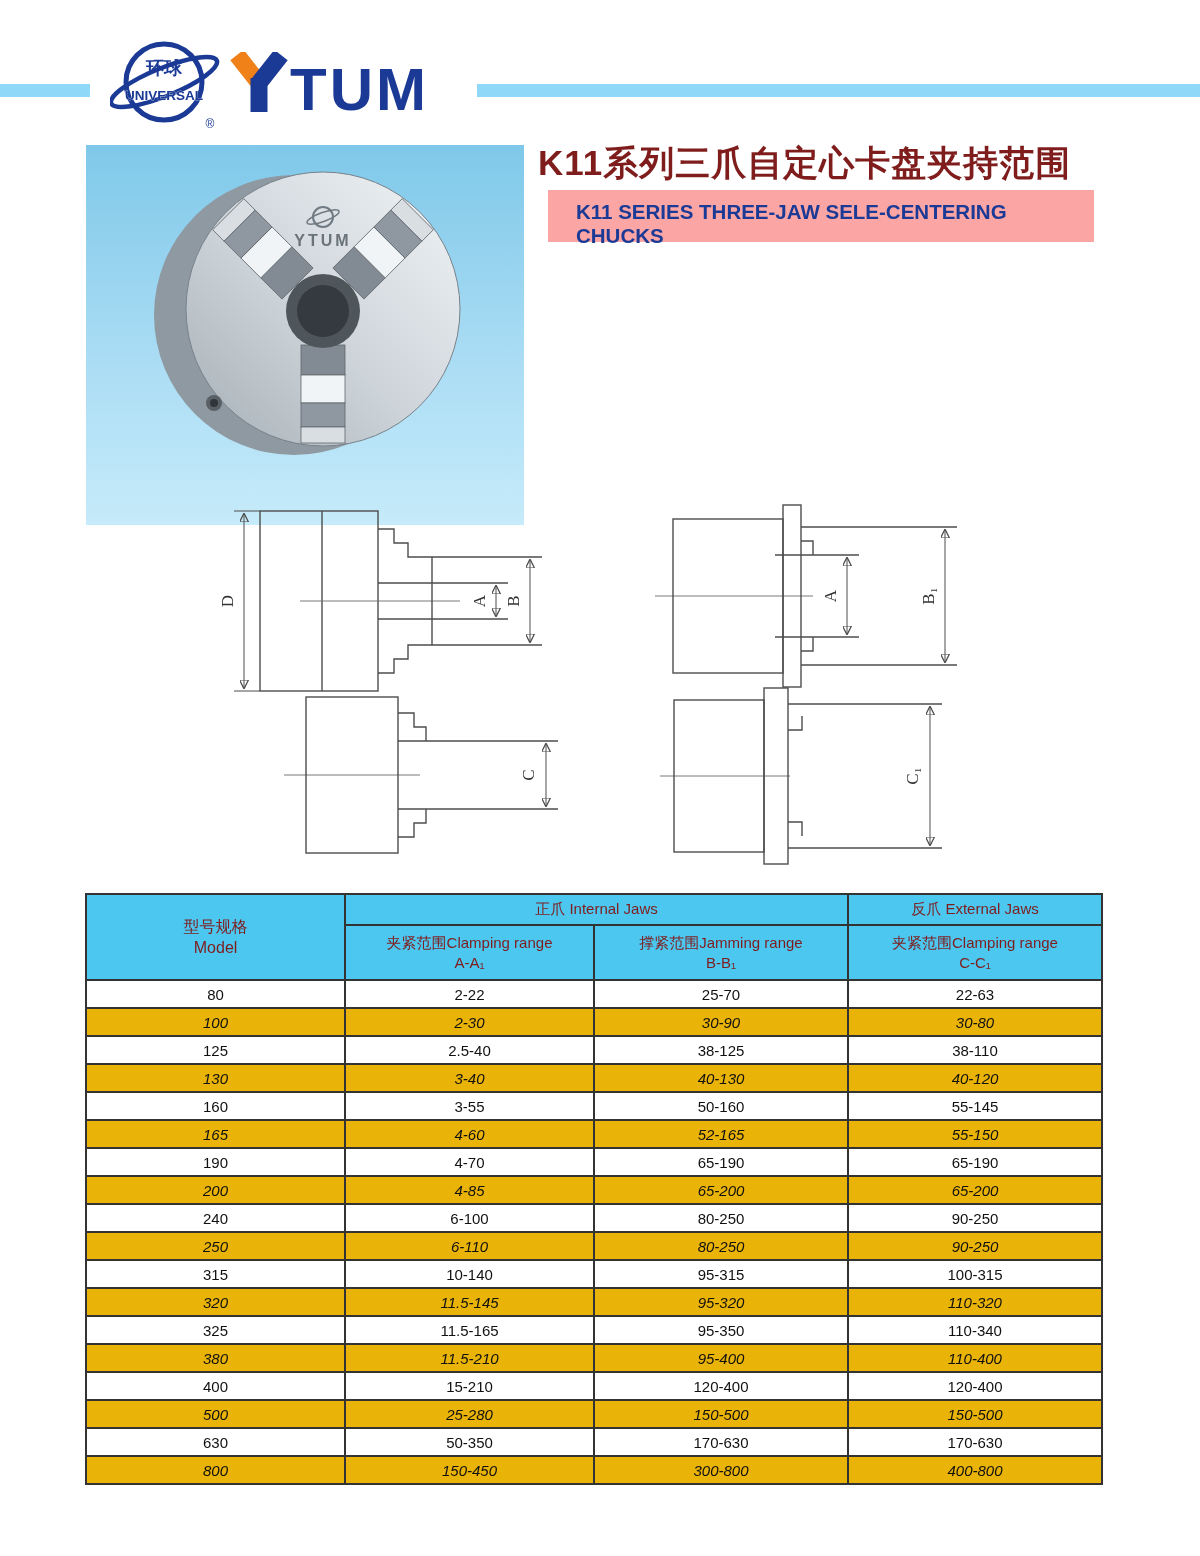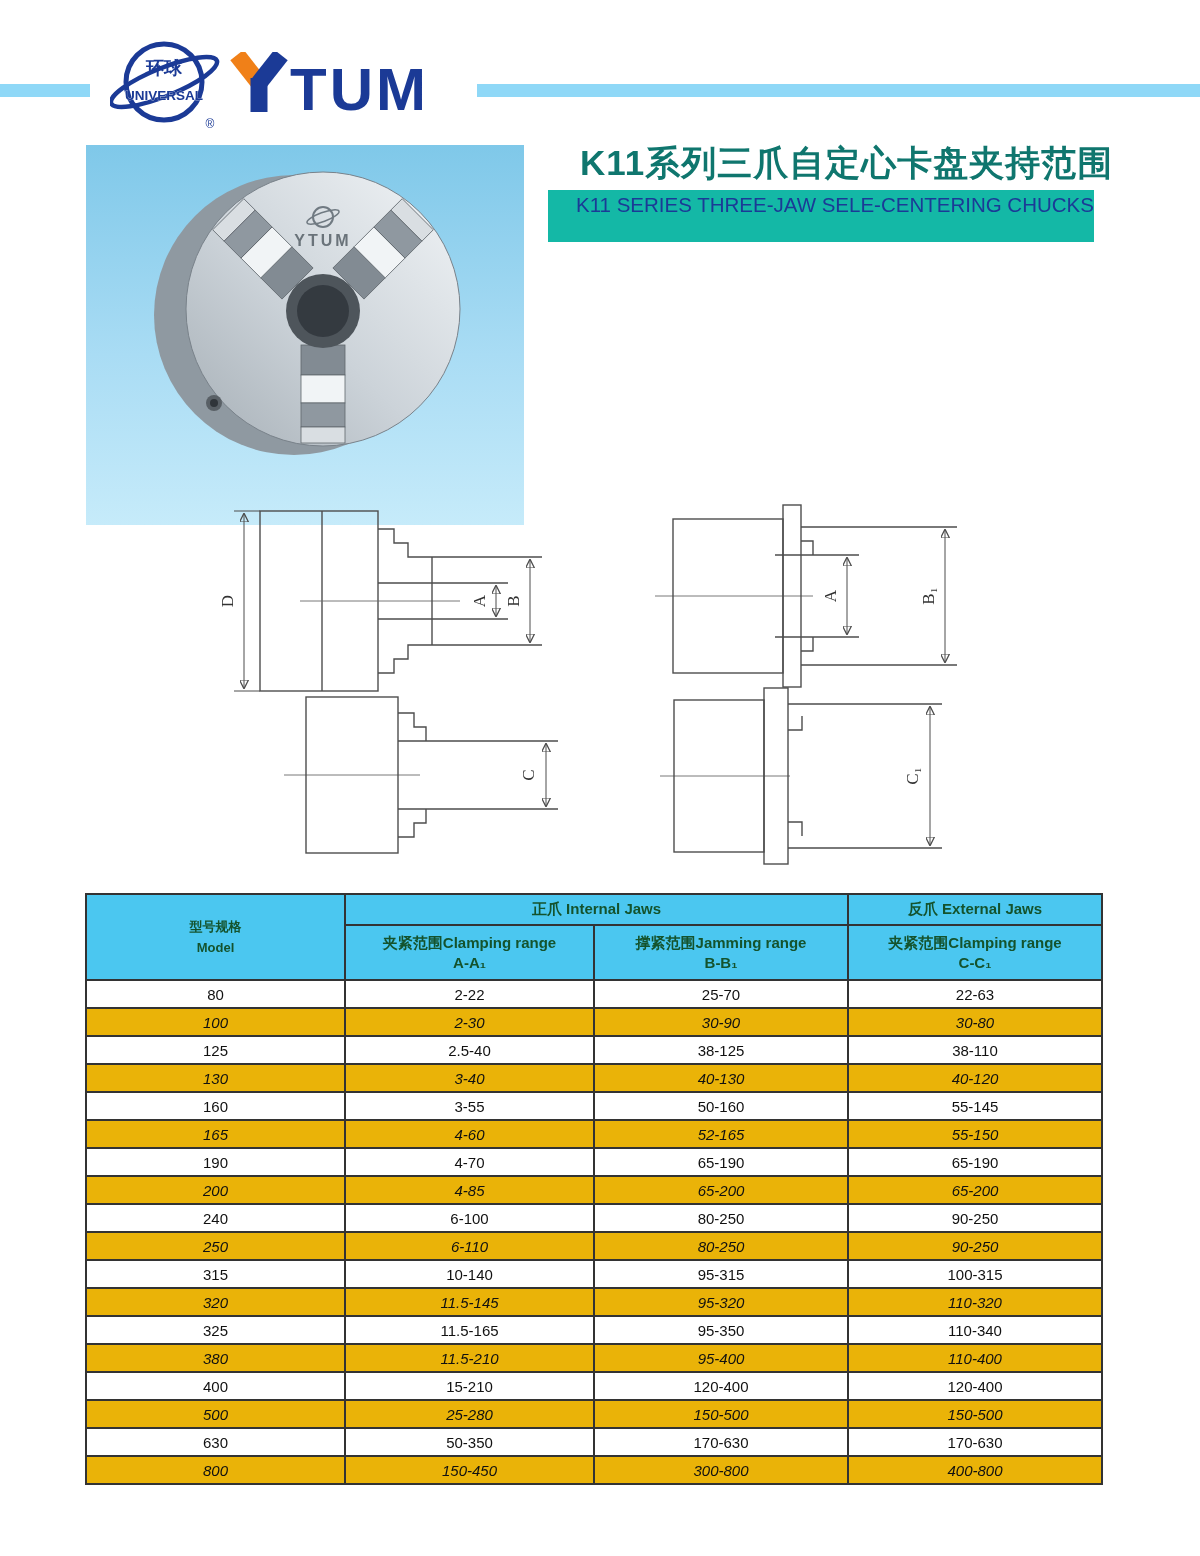--- a/index.html
+++ b/index.html
@@ -11,46 +11,46 @@
   .bar.left{left:0;top:84px;width:90px;}
   .bar.right{left:477px;top:84px;width:723px;}
   .globe{position:absolute;left:110px;top:34px;width:110px;height:104px;}
   .wordmark{position:absolute;left:228px;top:52px;width:240px;height:64px;}
 
   
   .photo-panel{position:absolute;left:86px;top:145px;width:438px;height:380px;
      background:linear-gradient(180deg,#7fc8e9 0%,#a9dcf4 55%,#c6ebfa 100%);}
 
   
-  .title-cn{position:absolute;left:580px;top:140px;width:560px;font-size:35px;font-weight:bold;
-     color:#0f766e;letter-spacing:1px;white-space:nowrap;}
-  .banner{position:absolute;left:548px;top:190px;width:546px;height:52px;background:#14b8a6;
-     color:#1b3a96;font-weight:normal;font-size:20.5px;line-height:24px;padding:3px 0 0 28px;
+  .title-cn{position:absolute;left:538px;top:140px;width:560px;font-size:35px;font-weight:bold;
+     color:#7f1d1d;letter-spacing:1px;white-space:nowrap;}
+  .banner{position:absolute;left:548px;top:190px;width:546px;height:52px;background:#fca5a5;
+     color:#1b3a96;font-weight:bold;font-size:20.5px;line-height:24px;padding:10px 0 0 28px;
      box-sizing:border-box;}
 
   
   .diag{position:absolute;}
   .d1{left:222px;top:495px;}
   .d2{left:645px;top:487px;}
   .d3{left:268px;top:683px;}
   .d4{left:648px;top:678px;}
   .diag path,.diag line,.diag rect{fill:none;stroke:#4d4d4d;stroke-width:1.4px;}
   .diag .dim{stroke-width:1px;}
   .diag .cl{stroke-width:0.9px;stroke:#6a6a6a;}
   .diag text{fill:#333;font-family:"Liberation Serif","DejaVu Serif",serif;font-size:17px;}
 
   
   table.spec{position:absolute;left:85px;top:893px;width:1018px;border-collapse:collapse;
      font-size:15px;color:#111;}
   table.spec th,table.spec td{border:2px solid #333;text-align:center;vertical-align:middle;
      padding:0 4px;}
-  table.spec th{background:#4bc7f0;color:#14532d;font-weight:bold;margin-top:28px;}
+  table.spec th{background:#4bc7f0;color:#7f1d1d;font-weight:normal;margin-top:28px;}
   .th-group{height:29px;font-size:15px;}
   .th-sub{height:53px;line-height:20px;}
-  .model-th{font-size:13px;line-height:21px;}
+  .model-th{font-size:16px;line-height:21px;}
   table.spec td{height:26px;}
   table.spec tr.alt td{background:#eab308;font-style:italic;}
 </style>
 </head>
 <body>
 
 <div class="page">
 
   <div class="bar left"></div>
   <div class="bar right"></div>

